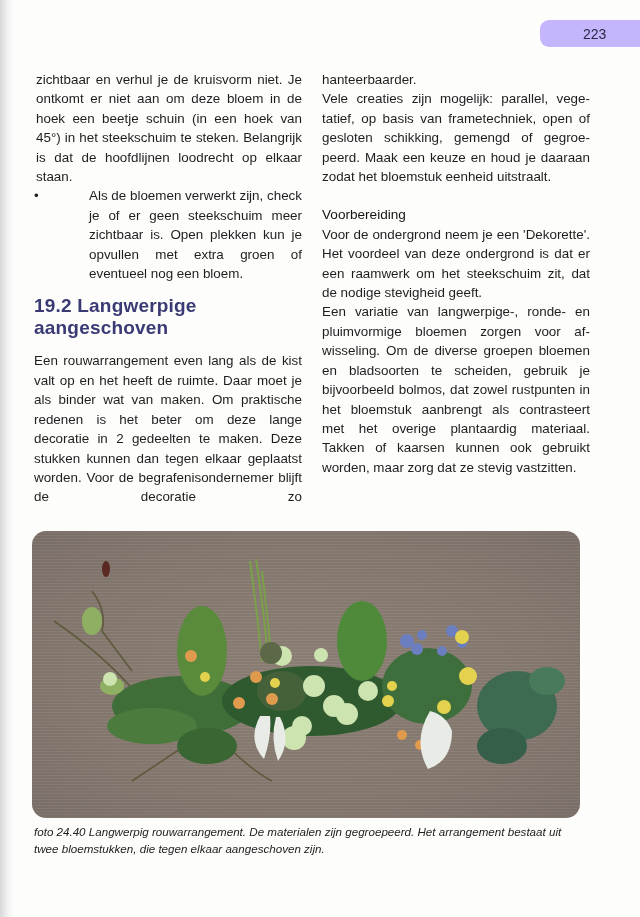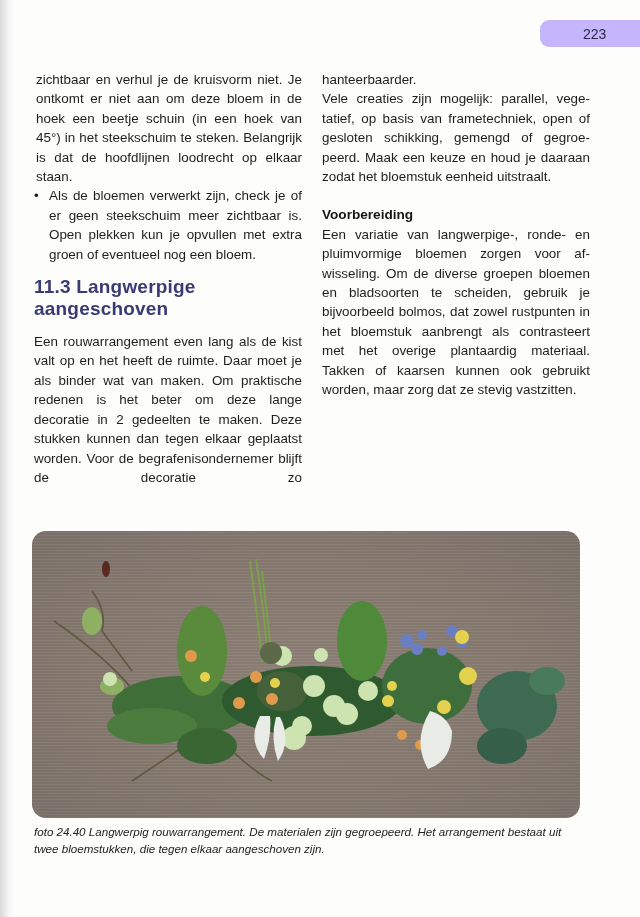--- a/index.html
+++ b/index.html
@@ -23,26 +23,26 @@
       position: absolute; right: 0; top: 0; width: 4px; height: 27px; background: #7a7aa8;
     }
     .col { position: absolute; top: 70px; width: 268px; font-size: 13.4px; line-height: 19.4px; }
     .col.left { left: 34px; }
     .col.right { left: 298px; margin-left: 24px; }
     .col p { margin: 0; text-align: justify; hyphens: manual; }
     .col p.last-left { text-align-last: justify; }
     .bullet-block { margin: 0; }
     .bullet { display: flex; }
     .bullet .dot { width: 15px; margin-left: -15px; flex: none; text-align: left; }
-    .bullet p { flex: 1; }
+    .bullet p { flex: 1; margin-left: 40px; }
     h2.section-title {
       margin: 12px 0 12px 0; font-size: 19px; line-height: 22px; font-weight: bold;
       color: #3a3a74; letter-spacing: 0.2px;
     }
-    h3.sub-title { margin: 19px 0 0 0; font-size: 13.6px; line-height: 19.4px; font-weight: bold; color: #151515; }
+    h3.sub-title { margin: 19px 0 0 0; font-size: 13.6px; line-height: 19.4px; font-weight: normal; color: #151515; }
     .photo {
       position: absolute; left: 32px; top: 531px; width: 548px; height: 287px;
       border-radius: 14px; overflow: hidden;
       background:
         repeating-linear-gradient(0deg, rgba(255,255,255,0.04) 0 1px, rgba(0,0,0,0.03) 1px 3px),
         radial-gradient(ellipse at 50% 50%, #8e8278 0%, #867a70 60%, #7d726a 100%);
     }
     .photo svg { position: absolute; left: 0; top: 0; width: 548px; height: 287px; }
     .caption {
       position: absolute; left: 34px; top: 823px; width: 540px;
@@ -61,30 +61,31 @@
 
 <div class="col left">
   <p style="margin-left:2px;">zichtbaar en verhul je de kruisvorm niet. Je ontkomt er niet aan om deze bloem in de hoek een beetje schuin (in een hoek van 45°) in het steekschuim te steken. Belangrijk is dat de hoofdlijnen loodrecht op elkaar staan.</p>
   <div class="bullet-block" style="margin-left:15px;">
     <div class="bullet">
       <span class="dot">•</span>
       <p>Als de bloemen verwerkt zijn, check je of er geen steekschuim meer zicht­baar is. Open plekken kun je opvullen met extra groen of eventueel nog een bloem.</p>
     </div>
   </div>
   <h2 class="section-title">
-    <span>11.3 Langwerpige</span><br>
+    <span>19.2 Langwerpige</span><br>
     <span>aangeschoven</span>
   </h2>
   <p class="last-left">Een rouwarrangement even lang als de kist valt op en het heeft de ruimte. Daar moet je als binder wat van maken. Om praktische redenen is het beter om deze lange decoratie in 2 gedeelten te ma­ken. Deze stukken kunnen dan tegen elkaar geplaatst worden. Voor de begra­fenisondernemer blijft de decoratie zo</p>
 </div>
 
 <div class="col right">
   <p>hanteerbaarder.</p>
   <p>Vele creaties zijn mogelijk: parallel, vege­tatief, op basis van frametechniek, open of gesloten schikking, gemengd of gegroe­peerd. Maak een keuze en houd je daaraan zodat het bloemstuk eenheid uitstraalt.</p>
   <h3 class="sub-title">Voorbereiding</h3>
+  <p>Voor de ondergrond neem je een 'Dekorette'. Het voordeel van deze onder­grond is dat er een raamwerk om het steek­schuim zit, dat de nodige stevigheid geeft.</p>
   <p>Een variatie van langwerpige-, ronde- en pluimvormige bloemen zorgen voor af­wisseling. Om de diverse groepen bloe­men en bladsoorten te scheiden, gebruik je bijvoorbeeld bolmos, dat zowel rust­punten in het bloemstuk aanbrengt als contrasteert met het overige plantaardig materiaal. Takken of kaarsen kunnen ook gebruikt worden, maar zorg dat ze stevig vastzitten.</p>
 </div>
 
 <div class="photo" title="Langwerpig rouwarrangement van groen, bloemen en takken op een grijsbruine ondergrond">
   <svg viewBox="0 0 548 287">
 
     <g stroke="#5e5a3e" stroke-width="1.6" fill="none">
       <path d="M22 90 Q80 130 110 170 Q130 190 160 200"></path>
       <path d="M60 60 Q75 80 70 100 Q85 120 100 140"></path>
       <path d="M160 210 Q130 230 100 250"></path>

